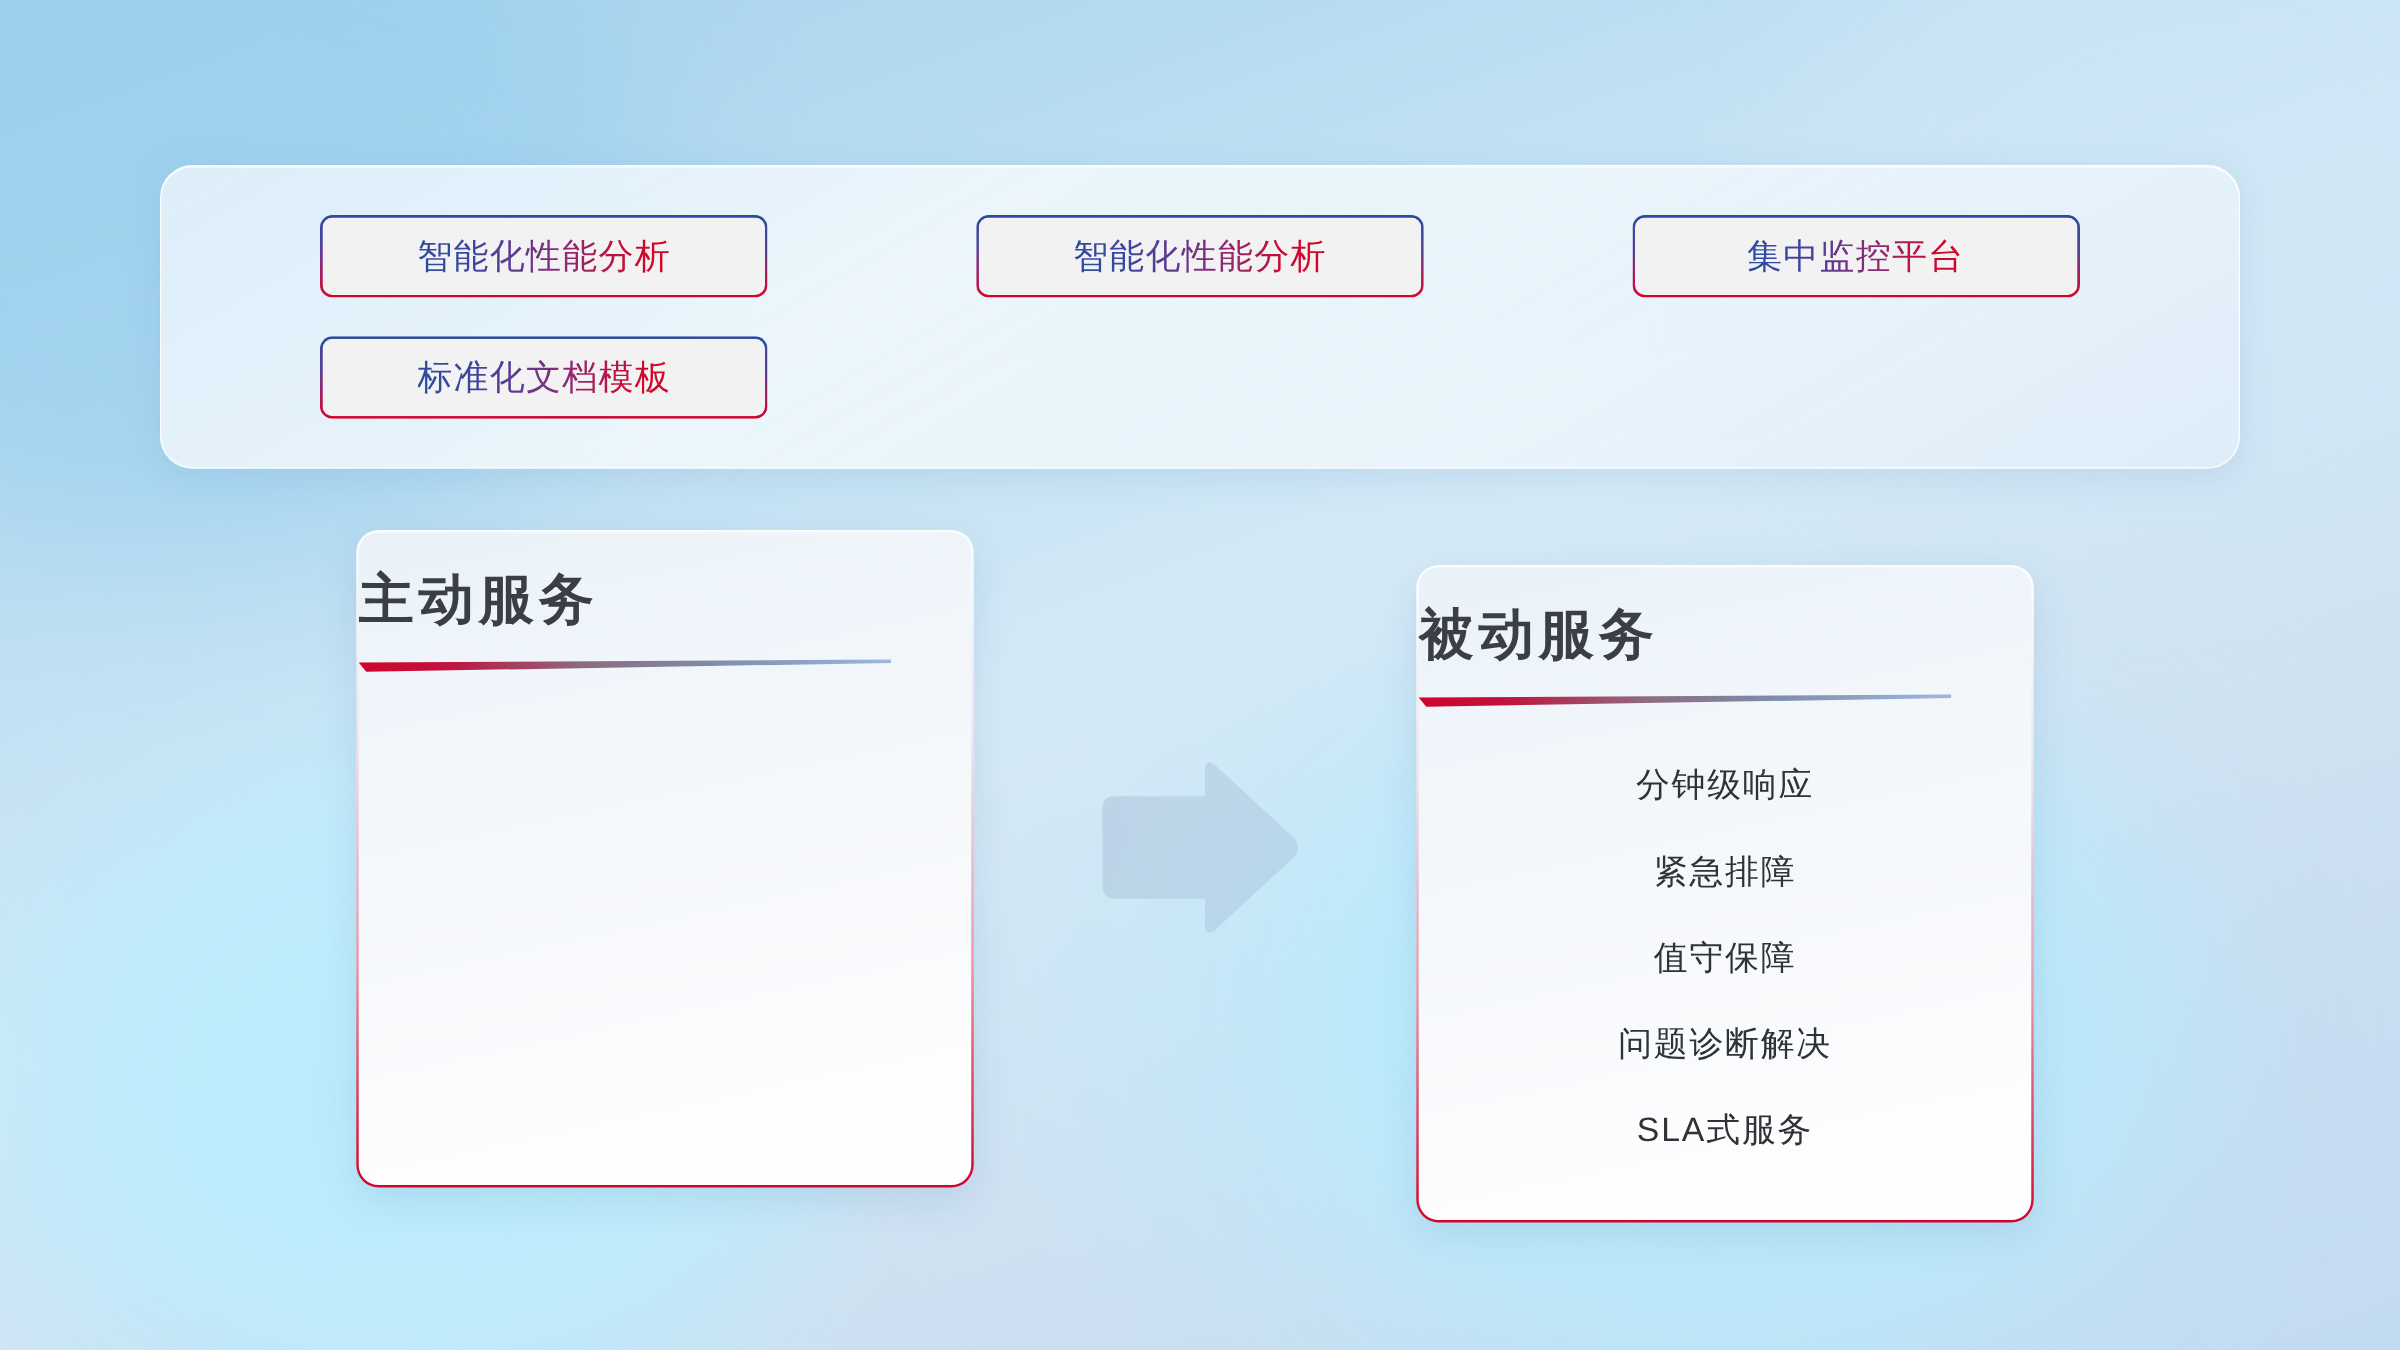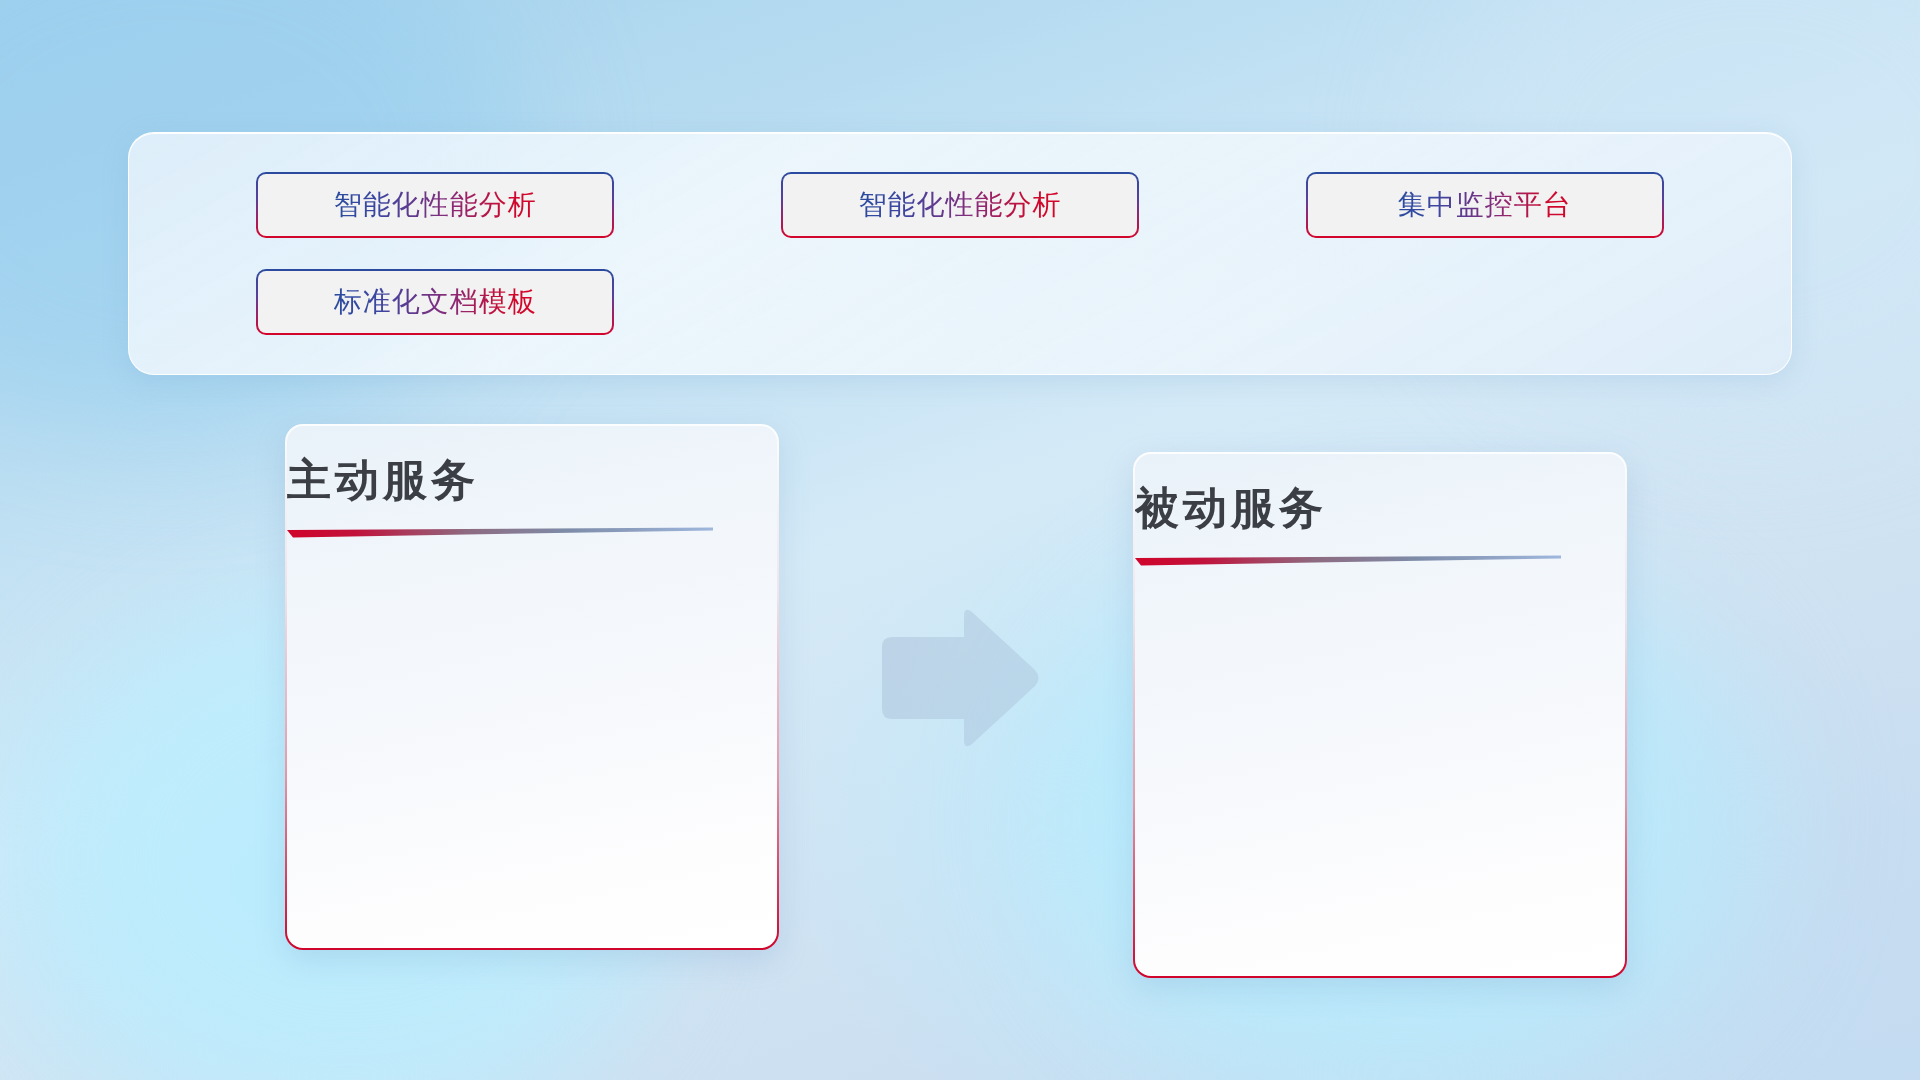--- a/index.html
+++ b/index.html
@@ -220,16 +220,23 @@
             <stop offset="0" stop-color="#d0042b"></stop>
             <stop offset="0.16" stop-color="#c1123c"></stop>
             <stop offset="0.42" stop-color="#8e6a80"></stop>
             <stop offset="0.66" stop-color="#7e8ca8"></stop>
             <stop offset="1" stop-color="#9fb7dd"></stop>
           </linearGradient>
         </defs>
         <path d="M0 3 L426 0.6 L426 3.4 L6 10.4 Z" fill="url(#divGradB)"></path>
       </svg>
 
+      <ul class="card-list">
+        <li>分钟级响应</li>
+        <li>紧急排障</li>
+        <li>值守保障</li>
+        <li>问题诊断解决</li>
+        <li>SLA式服务</li>
+      </ul>
     </div>
   </div>
 
 </div>
 
 </body></html>

